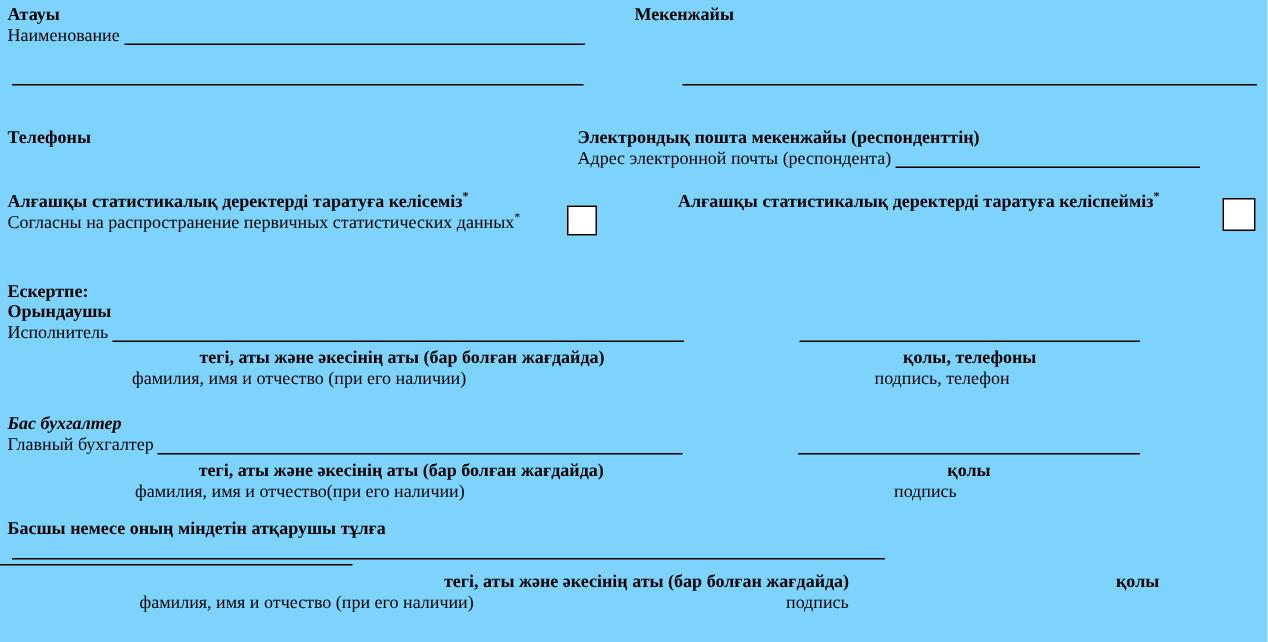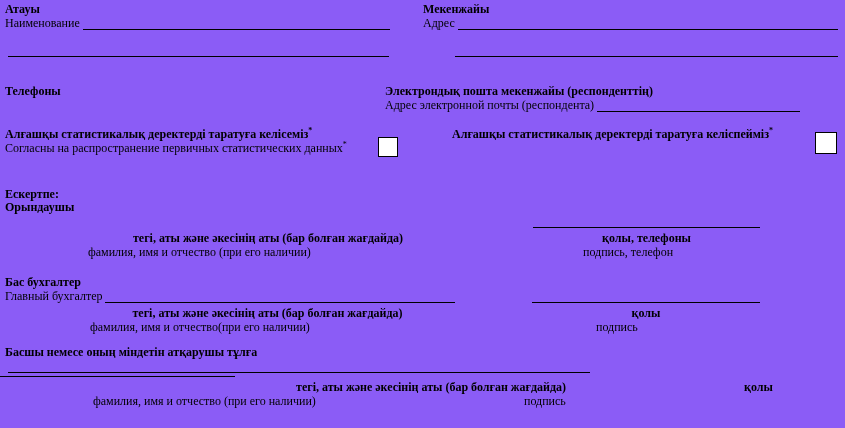--- a/index.html
+++ b/index.html
@@ -1,18 +1,18 @@
 <!DOCTYPE html>
 <html><head>
 <meta charset="utf-8">
 <style>
   * { margin:0; padding:0; box-sizing:border-box; }
   html,body { background:#ffffff; }
   .page {
-    position:relative; width:845px; height:428px; background:#8b5cf6; color:#000000;
+    position:relative; width:845px; height:428px; background:#7dd3fc; color:#000000;
     font-family:"Liberation Serif","DejaVu Serif",serif; font-size:12px; line-height:14px;
     overflow:hidden;
   }
   .abs { position:absolute; white-space:nowrap; }
   .b { font-weight:bold; }
   .row { position:absolute; display:flex; align-items:flex-end; height:15px; }
   .lbl { white-space:nowrap; }
   .fill { flex:1; align-self:stretch; border-bottom:1px solid #000; margin-left:3px; }
   .hline { position:absolute; height:0; border-bottom:1px solid #000; }
   .checkbox { position:absolute; border:1.5px solid #000; background:#fff; cursor:pointer; }
@@ -24,24 +24,20 @@
 
 <div class="page">
 
   <div class="abs b" style="left:5px; top:2px;">Атауы</div>
   <div class="row" style="left:5px; top:15px; width:385px;">
     <span class="lbl">Наименование</span>
     <span class="fill"></span>
   </div>
 
   <div class="abs b" style="left:423px; top:2px;">Мекенжайы</div>
-  <div class="row" style="left:423px; top:15px; width:415px;">
-    <span class="lbl">Адрес</span>
-    <span class="fill"></span>
-  </div>
 
   <div class="hline" style="left:8px; top:56px; width:381px;"></div>
   <div class="hline" style="left:455px; top:56px; width:383px;"></div>
 
   <div class="abs b" style="left:5px; top:84px;">Телефоны</div>
 
   <div class="abs b" style="left:385px; top:84px;">Электрондық пошта мекенжайы (респонденттің)</div>
   <div class="row" style="left:385px; top:97px; width:415px;">
     <span class="lbl">Адрес электронной почты (респондента)</span>
     <span class="fill"></span>
@@ -56,27 +52,31 @@
   <div class="checkbox" style="left:378px; top:137px; width:20px; height:20px;"></div>
 
   <div class="abs b" style="left:452px; top:127px;">
     <span>Алғашқы статистикалық деректерді таратуға келіспейміз</span><sup>*</sup>
   </div>
   <div class="checkbox" style="left:815px; top:132px; width:22px; height:22px;"></div>
 
   <div class="abs b" style="left:5px; top:187px;">Ескертпе:</div>
 
   <div class="abs b" style="left:5px; top:200px;text-align:center;">Орындаушы</div>
+  <div class="row" style="left:5px; top:213px; width:451px;">
+    <span class="lbl">Исполнитель</span>
+    <span class="fill"></span>
+  </div>
   <div class="hline" style="left:533px; top:227px; width:227px;"></div>
   <div class="abs b center" style="left:80px; top:231px; width:376px;">тегі, аты және әкесінің аты (бар болған жағдайда)</div>
   <div class="abs b center" style="left:533px; top:231px; width:227px;">қолы, телефоны</div>
   <div class="abs" style="left:88px; top:245px;">фамилия, имя и отчество (при его наличии)</div>
   <div class="abs" style="left:583px; top:245px;">подпись, телефон</div>
 
-  <div class="abs b" style="left:5px; top:275px;">Бас бухгалтер</div>
+  <div class="abs b" style="left:5px; top:275px;font-style:italic;">Бас бухгалтер</div>
   <div class="row" style="left:5px; top:288px; width:450px;">
     <span class="lbl">Главный бухгалтер</span>
     <span class="fill"></span>
   </div>
   <div class="hline" style="left:532px; top:302px; width:228px;"></div>
   <div class="abs b center" style="left:80px; top:306px; width:375px;">тегі, аты және әкесінің аты (бар болған жағдайда)</div>
   <div class="abs b center" style="left:532px; top:306px; width:228px;">қолы</div>
   <div class="abs" style="left:90px; top:320px;">фамилия, имя и отчество(при его наличии)</div>
   <div class="abs" style="left:596px; top:320px;">подпись</div>
 

